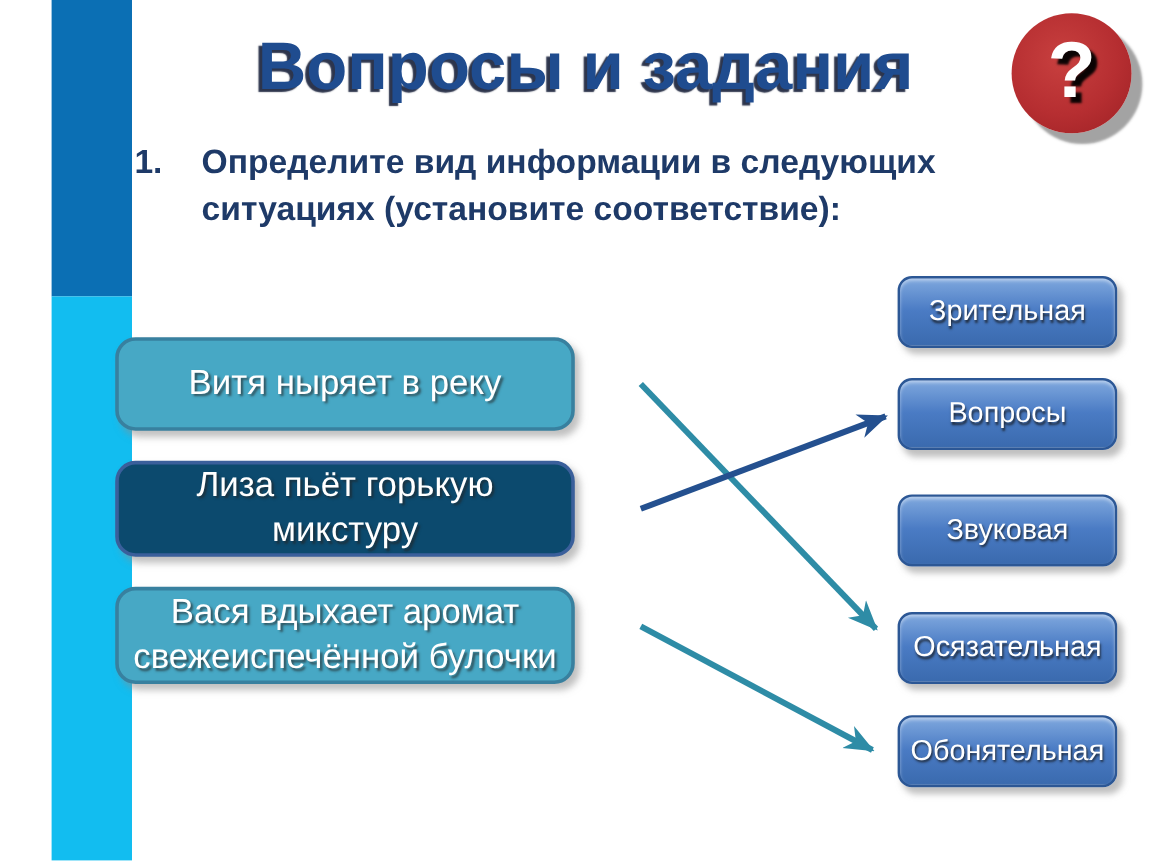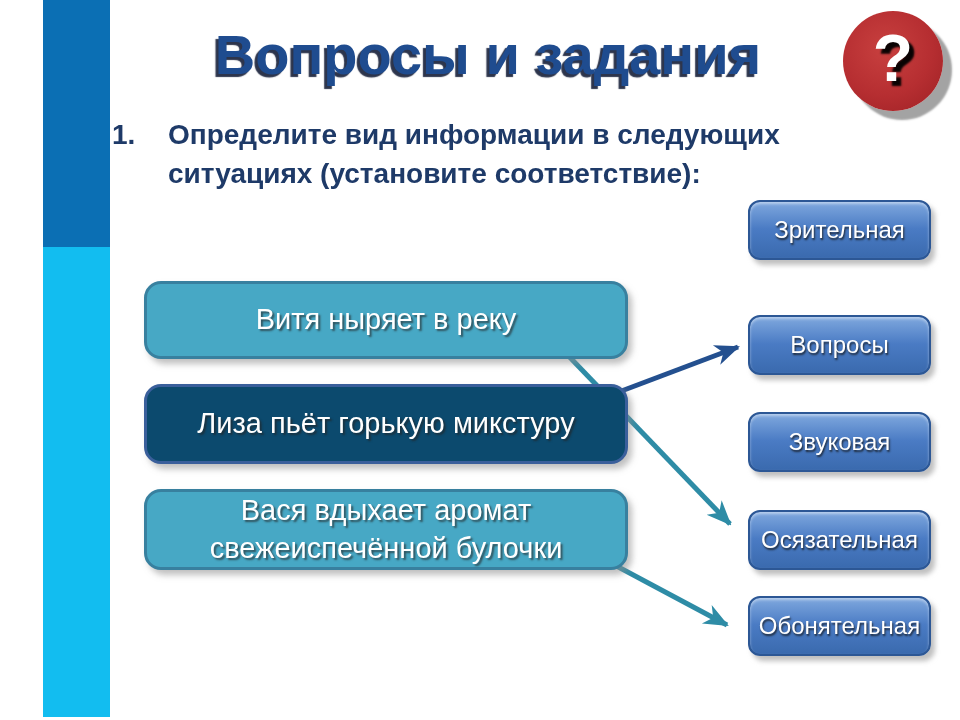--- a/index.html
+++ b/index.html
@@ -49,30 +49,29 @@
   .task {
     position: absolute; left: 112px; top: 116px; width: 760px;
     display: flex;
     color: #1E3A68; font-size: 28px; font-weight: bold; line-height: 1.38;
   }
   .task .num { width: 56px; flex: 0 0 56px; }
   .task .txt { width: 690px; }
 
   
   .situation {
-    position: absolute; left: 96px; width: 484px;
+    position: absolute; left: 96px; width: 383px;
     border-radius: 17px;
     display: flex; align-items: center; justify-content: center;
     text-align: center;
     color: #ffffff; font-size: 29px; line-height: 1.3;
     text-shadow: 2px 2px 2px rgba(35,35,35,0.65);
     box-shadow: 4px 5px 6px rgba(140,140,140,0.55);
     box-sizing: border-box; padding: 4px 10px;
     z-index: 2;
-    margin-left: 48px;
   }
   .situation.teal { background: #47A8C5; border: 3px solid #38809F; }
   .situation.blue { background: #0c4a6e; border: 3px solid #3A5F9B; }
   .sit-1 { top: 281px; height: 78px; }
   .sit-2 { top: 384px; height: 80px; }
   .sit-3 { top: 489px; height: 81px; }
 
   
   .info-btn {
     position: absolute; left: 748px; width: 183px; height: 60px;
@@ -82,21 +81,21 @@
     display: flex; align-items: center; justify-content: center;
     text-align: center;
     color: #ffffff; font-size: 24px; line-height: 1.15;
     text-shadow: 1px 2px 2px rgba(20,20,20,0.8);
     box-shadow: 4px 5px 5px rgba(150,150,150,0.6),
                 inset 0 2px 3px rgba(255,255,255,0.45);
     box-sizing: border-box; padding: 2px 6px;
     overflow-wrap: break-word; word-break: break-word;
     z-index: 2;
   }
-  .btn-1 { top: 200px; }
+  .btn-1 { top: 230px; }
   .btn-2 { top: 315px; }
   .btn-3 { top: 412px; justify-content: center; }
   .btn-4 { top: 510px; }
   .btn-5 { top: 596px; }
   .info-btn .lbl { width: 100%; }
 
   
   svg.connections {
     position: absolute; left: 0; top: 0; width: 960px; height: 720px;
     pointer-events: none; z-index: 1;

